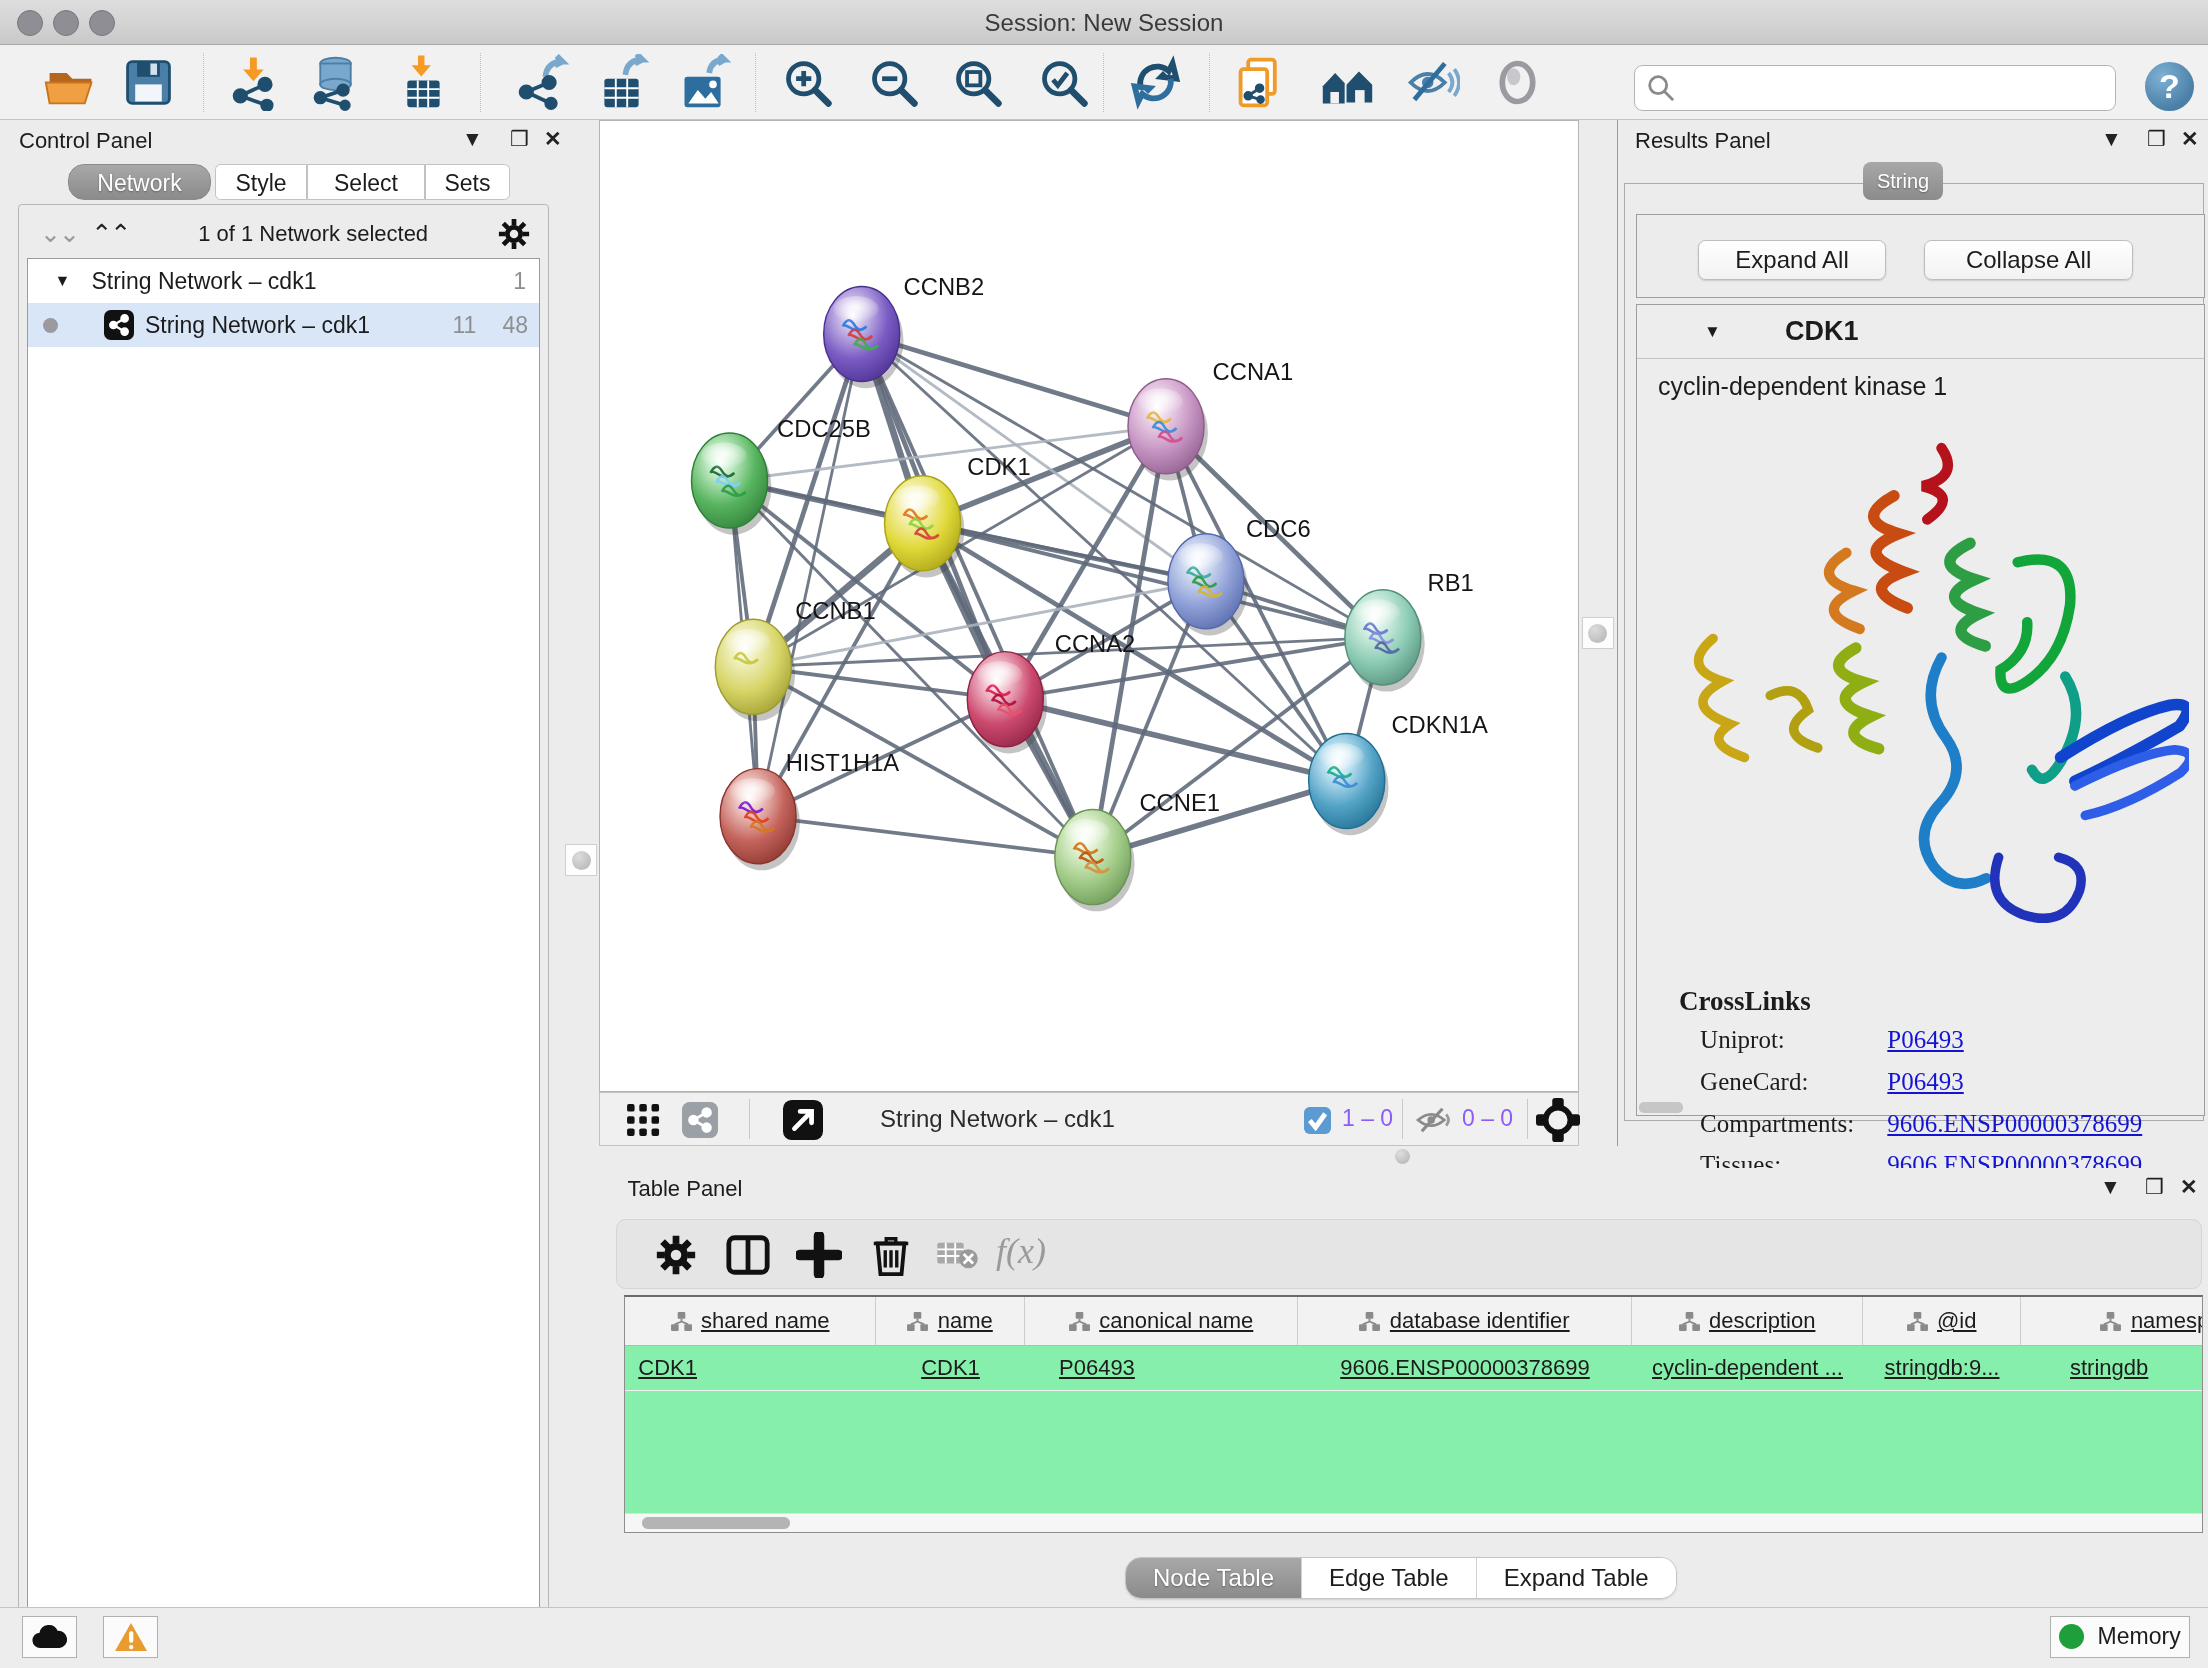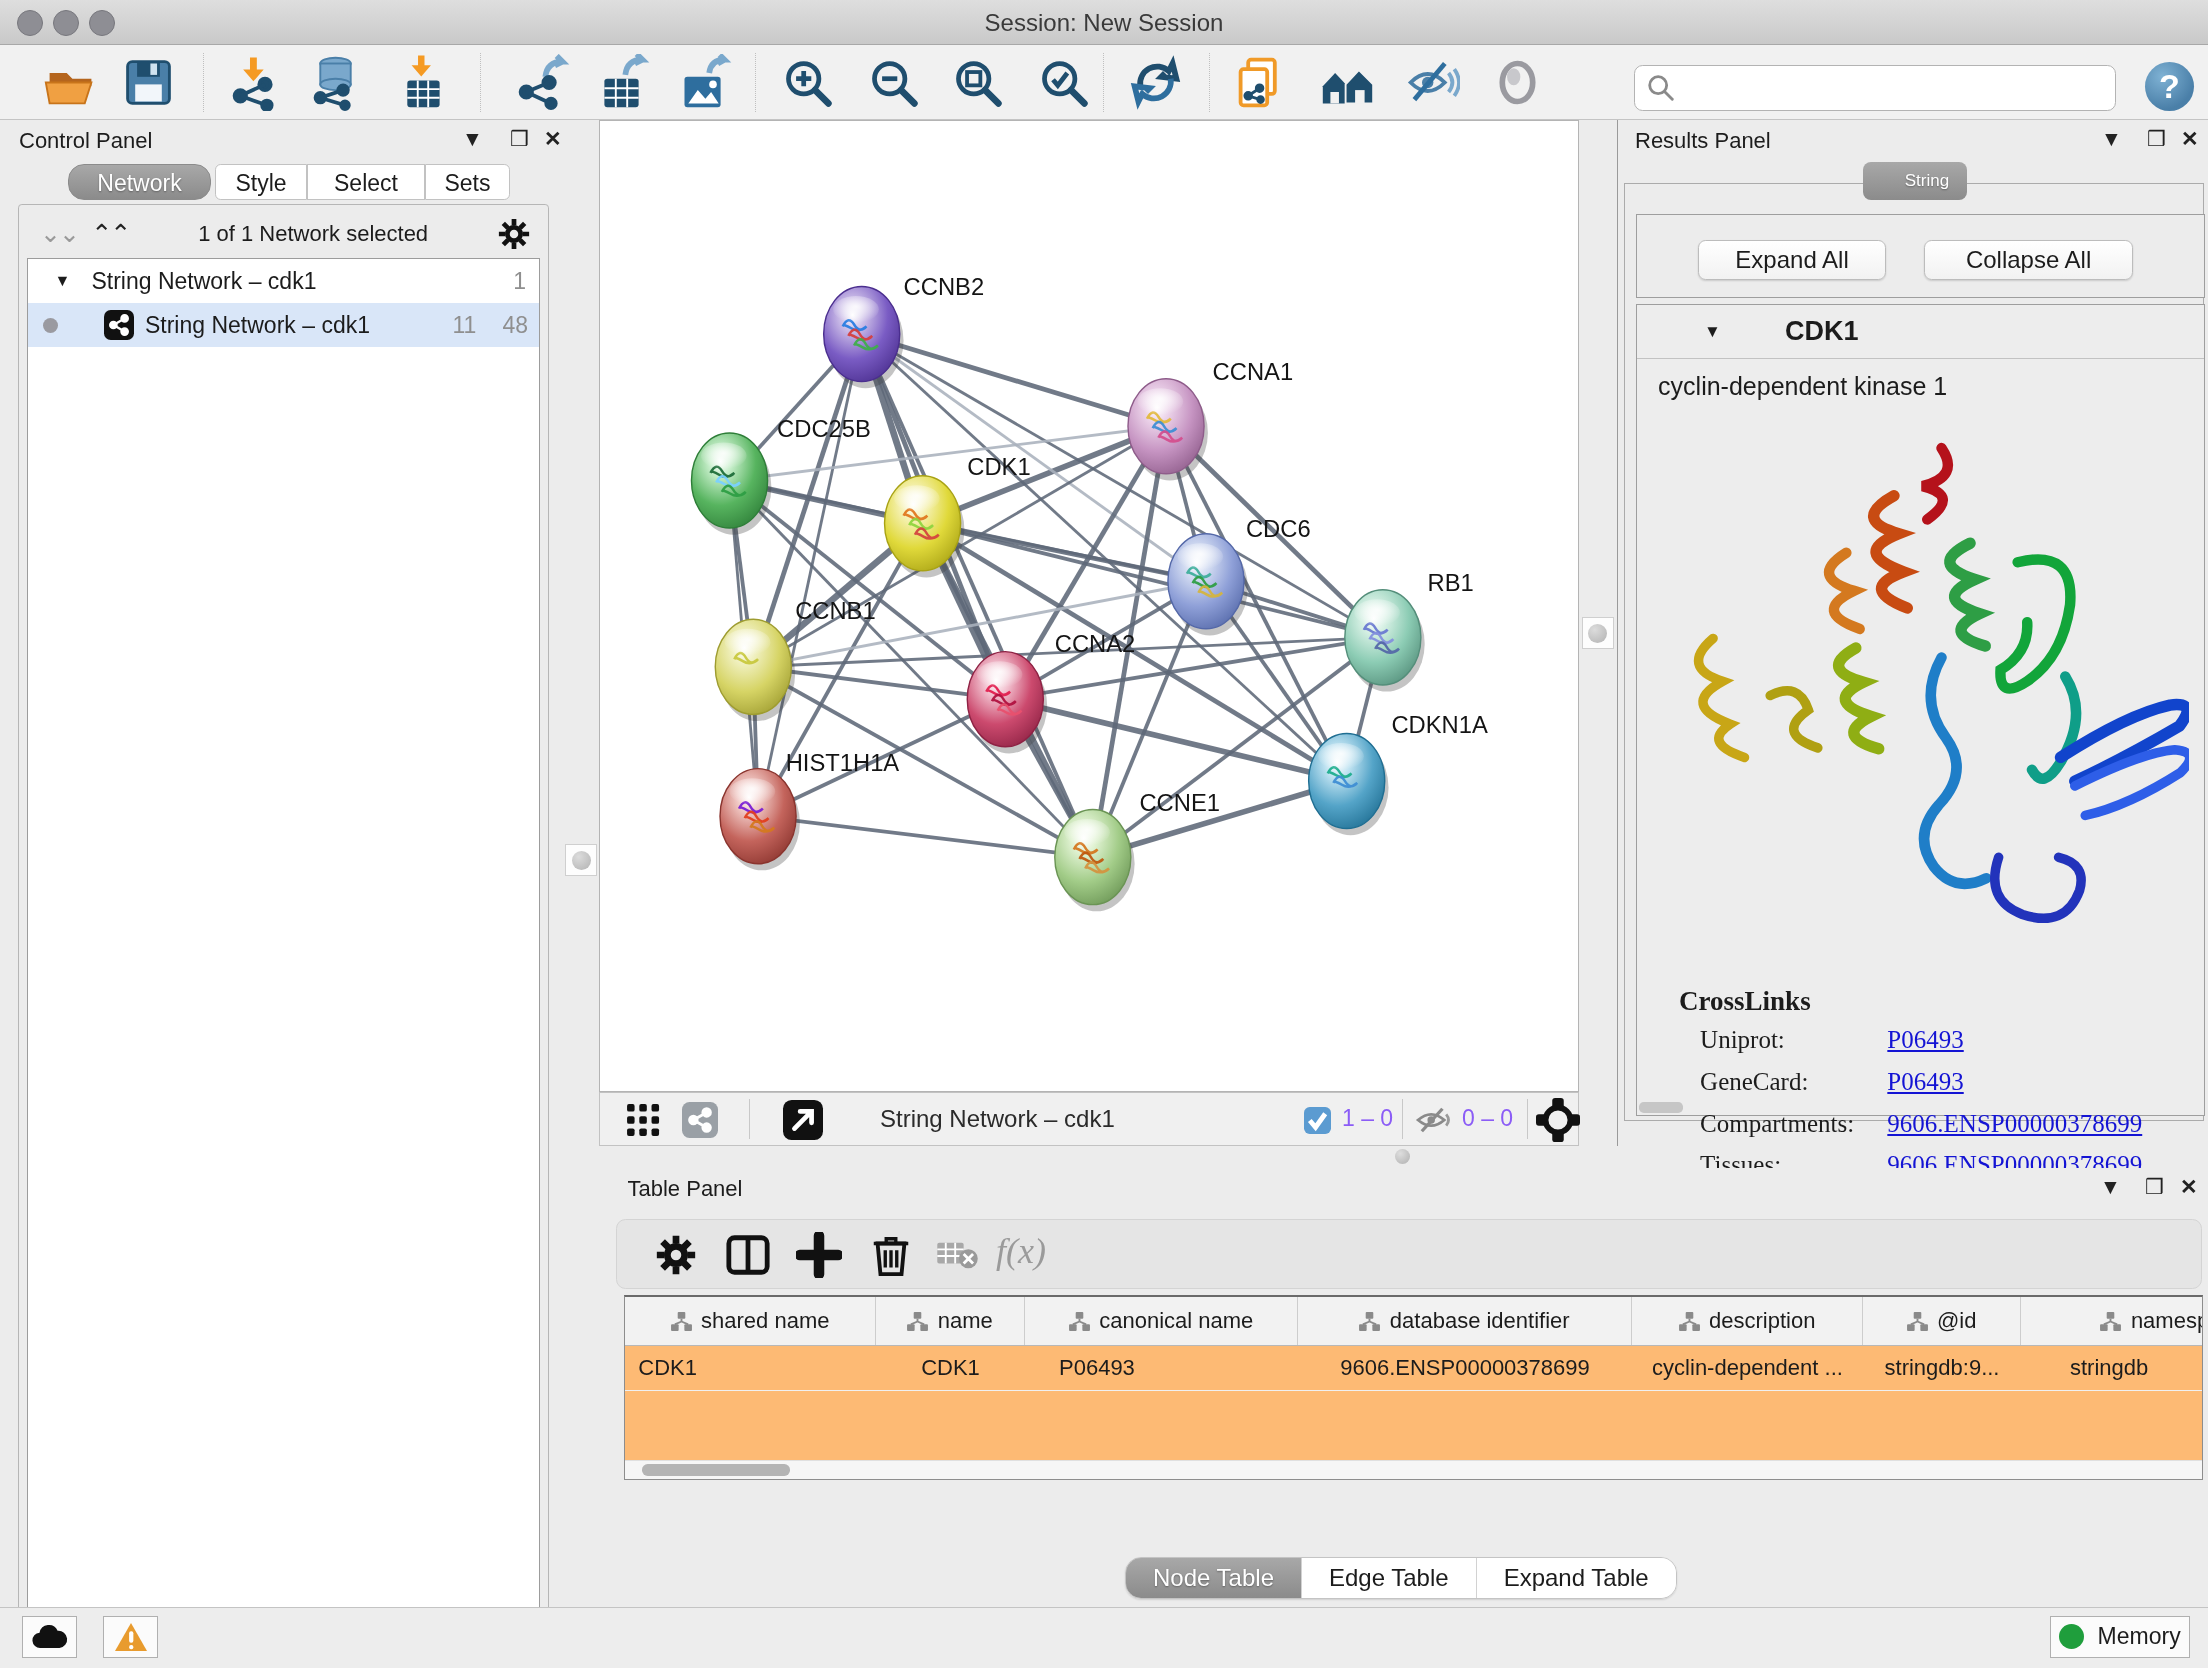--- a/index.html
+++ b/index.html
@@ -68,21 +68,21 @@
   .net-title{position:absolute;left:280px;top:12.4px;font-size:24px;color:#2b2b2b;}
   svg text{font-family:"Liberation Sans",sans-serif;}
 
   
   .results-panel{left:1617px;top:120px;width:592px;height:1026px;background:#ececec;
     border-left:1px solid #9a9a9a;box-sizing:border-box;}
   .rp-outer{position:absolute;left:5.7px;top:63px;width:580px;height:938px;
     border:1px solid #ababab;background:#ececec;box-sizing:border-box;}
   .rp-tab{position:absolute;left:245px;top:42px;width:80px;height:38px;z-index:5;
     background:linear-gradient(#a8a8a8,#8b8b8b);color:#fff;border-radius:8px;
-    font-size:17px;text-align:center;line-height:38px;text-shadow:0 1px 1.9px rgba(0,0,0,.35);cursor:pointer;padding-left:24px;}
+    font-size:20px;text-align:center;line-height:38px;text-shadow:0 1px 1.9px rgba(0,0,0,.35);cursor:pointer;}
   .rp-btnrow{position:absolute;left:11.4px;top:30px;width:569px;height:84px;
     border:1px solid #9e9e9e;background:#ececec;box-sizing:border-box;}
   .rp-btn{position:absolute;top:25px;height:38px;background:linear-gradient(#ffffff,#f2f2f2);
     border:1px solid #bcbcbc;border-radius:7.6px;font-size:24px;text-align:center;
     line-height:38px;box-shadow:0 1px 1.9px rgba(0,0,0,.15);cursor:pointer;}
   .gene-box{position:absolute;left:11.4px;top:120px;width:569px;height:812px;
     border:1px solid #9e9e9e;background:#ededed;box-sizing:border-box;}
   .gene-head{position:absolute;left:0;top:0;right:0;height:53px;border-bottom:1px solid #c2c2c2;}
   .gene-sym{position:absolute;left:148px;top:11.4px;font-size:27px;font-weight:bold;}
   .gene-desc{position:absolute;left:21px;top:67px;font-size:25px;}
@@ -92,22 +92,22 @@
   .xl-label{display:inline-block;width:181px;}
   .xl-link{color:#1414d4;text-decoration:underline;cursor:pointer;}
   .rp-scroll{position:absolute;left:1.9px;bottom:1.9px;width:44px;height:11.4px;background:#c6c6c6;border-radius:4.8px;}
 
   
   .table-panel{left:598px;top:1168px;width:1610px;height:439px;background:#ececec;}
   .tp-toolbar{position:absolute;left:18px;top:51px;width:1586px;height:70px;
     background:#e5e5e5;border:1px solid #d4d4d4;border-radius:9.5px;box-sizing:border-box;}
   .tp-icon{position:absolute;top:12.4px;width:46px;height:46px;cursor:pointer;}
   .fx{font-family:"Liberation Serif",serif;font-style:italic;font-size:36px;color:#9a9a9a;}
-  .tbl{position:absolute;left:26px;top:127px;width:1579px;height:185px;background:#fdba74;
-    border:1px solid #8d8d8d;border-top:2.9px solid #6a6a6a;box-sizing:border-box;overflow:hidden;}
+  .tbl{position:absolute;left:26px;top:127px;width:1579px;height:238px;background:#86efac;
+    border:1px solid #8d8d8d;border-top:2.9px solid #6a6a6a;box-sizing:border-box;overflow:hidden;text-decoration:underline;}
   .tbl-head{display:flex;height:48px;background:#f2f2f2;border-bottom:1px solid #b8b8b8;}
   .th{display:flex;align-items:center;justify-content:center;gap:9.5px;font-size:22px;
     border-right:1px solid #cdcdcd;box-sizing:border-box;flex:none;overflow:hidden;white-space:nowrap;cursor:pointer;}
   .tbl-row{display:flex;height:44px;border-bottom:1px solid #f0f0f0;}
   .td{font-size:22px;line-height:44px;flex:none;box-sizing:border-box;overflow:hidden;white-space:nowrap;}
   .c0{width:251px;} .c1{width:149px;} .c2{width:273px;} .c3{width:334px;}
   .c4{width:231px;} .c5{width:158px;} .c6{width:304px;}
   .tbl-scroll{position:absolute;left:0;right:0;bottom:0;height:18px;background:#f6f6f6;border-top:1px solid #e0e0e0;}
   .tbl-thumb{position:absolute;left:17px;top:2.9px;width:148px;height:12.4px;background:#b4b4b4;border-radius:5.7px;cursor:pointer;}
   .bot-tabs{position:absolute;left:527px;top:389px;height:40px;display:flex;

